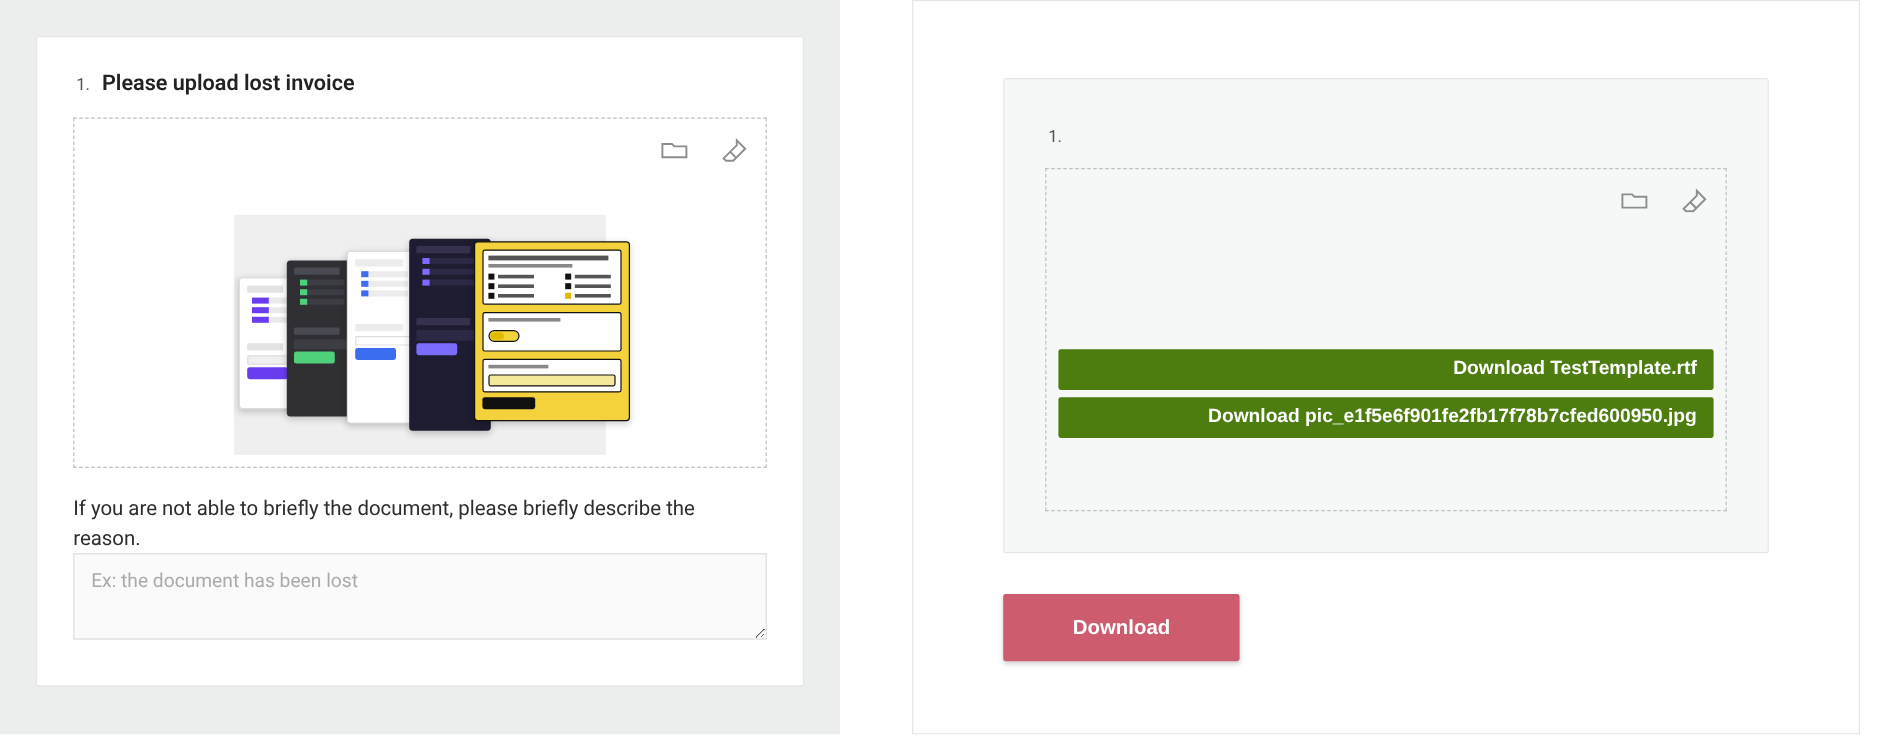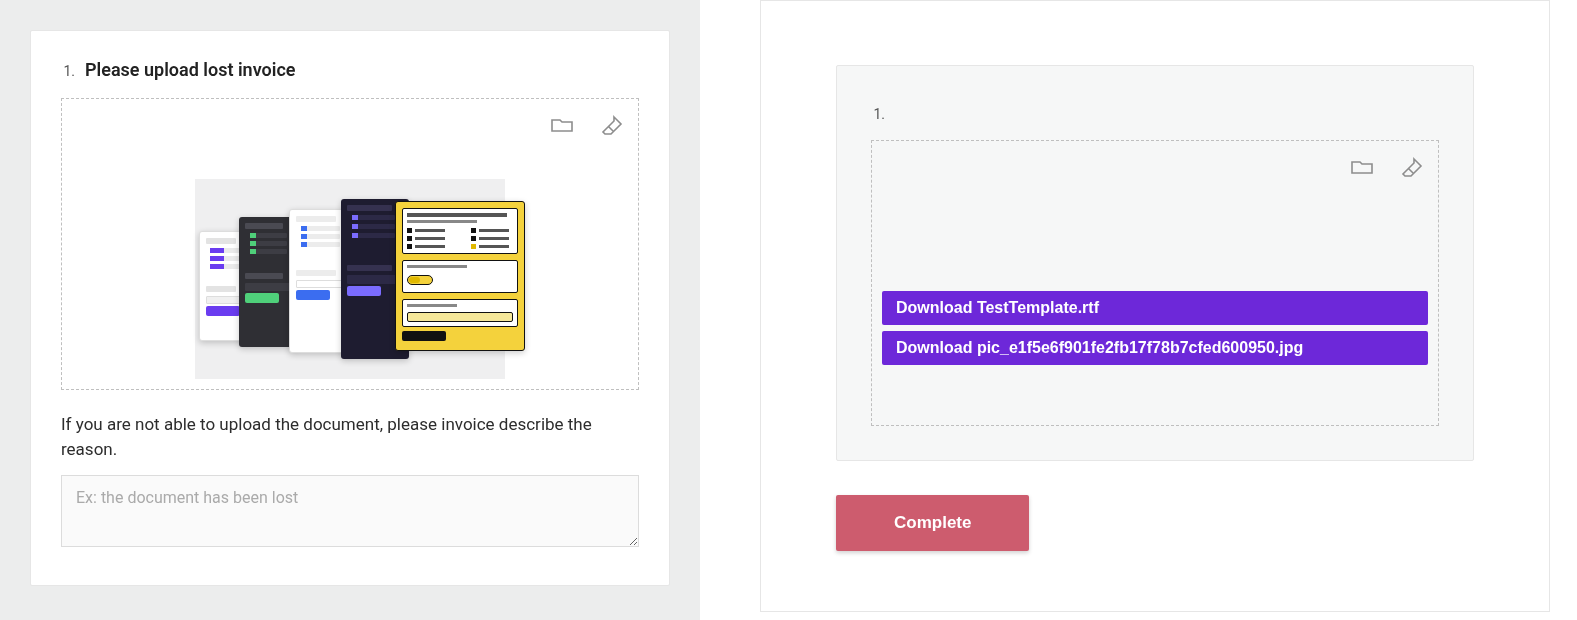--- a/index.html
+++ b/index.html
@@ -155,21 +155,21 @@
     .sv5 .inpt { width:100%; height:10px; background:#f6e89a; border:1px solid #111; border-radius:2px;}
     .sv5 .blackbtn{ width:44px; height:10px; background:#111; border-radius:2px; margin-top:2px;}
 
     .sub-label {
       margin-top: 22px;
       font-size: 17px;
       color: #2d2d2d;
       line-height: 1.45;
     }
     .textarea {
-      margin-top: 14px;
+      margin-top: 0;
       width: 100%;
       border: 1px solid #dcdcdc;
       background: #fafafa;
       min-height: 72px;
       padding: 12px 14px;
       font-size: 16px;
       color: #000000;
       resize: vertical;
       font-family: inherit;
     }
@@ -185,27 +185,27 @@
       flex-direction: column;
     }
     .file-list {
       margin-top: 140px;
       display: flex;
       flex-direction: column;
       gap: 6px;
       padding: 0 0 4px 0;
     }
     .file-btn {
-      background: #6d28d9;
+      background: #4d7c0f;
       color: #fff;
       font-size: 16px;
       font-weight: 600;
       padding: 8px 14px;
       border-radius: 2px;
-      text-align: left;
+      text-align: right;
       cursor: pointer;
       border: none;
     }
     .complete-btn {
       margin-top: 34px;
       background: #cd5c6e;
       color: #fff;
       font-size: 17px;
       font-weight: 600;
       padding: 18px 58px;
@@ -341,21 +341,21 @@
               <div class="block" style="margin-bottom:4px;">
                 <div class="sub" style="width:50px;"></div>
                 <div class="inpt"></div>
               </div>
               <div class="blackbtn"></div>
             </div>
           </div>
         </div>
       </div>
 
-      <div class="sub-label">If you are not able to upload the document, please invoice describe the reason.</div>
+      <div class="sub-label">If you are not able to briefly the document, please briefly describe the reason.</div>
       <textarea class="textarea" placeholder="Ex: the document has been lost" style=""></textarea>
 
     </div>
   </div>
 </div>
 
 <div class="panel-wrap">
   <div class="right-panel">
     <div class="inner-card">
 
@@ -377,15 +377,15 @@
           </span>
         </div>
         <div class="file-list">
           <button class="file-btn">Download TestTemplate.rtf</button>
           <button class="file-btn">Download pic_e1f5e6f901fe2fb17f78b7cfed600950.jpg</button>
         </div>
       </div>
 
     </div>
 
-    <button class="complete-btn">Complete</button>
+    <button class="complete-btn">Download</button>
   </div>
 </div>
 
 </body></html>

